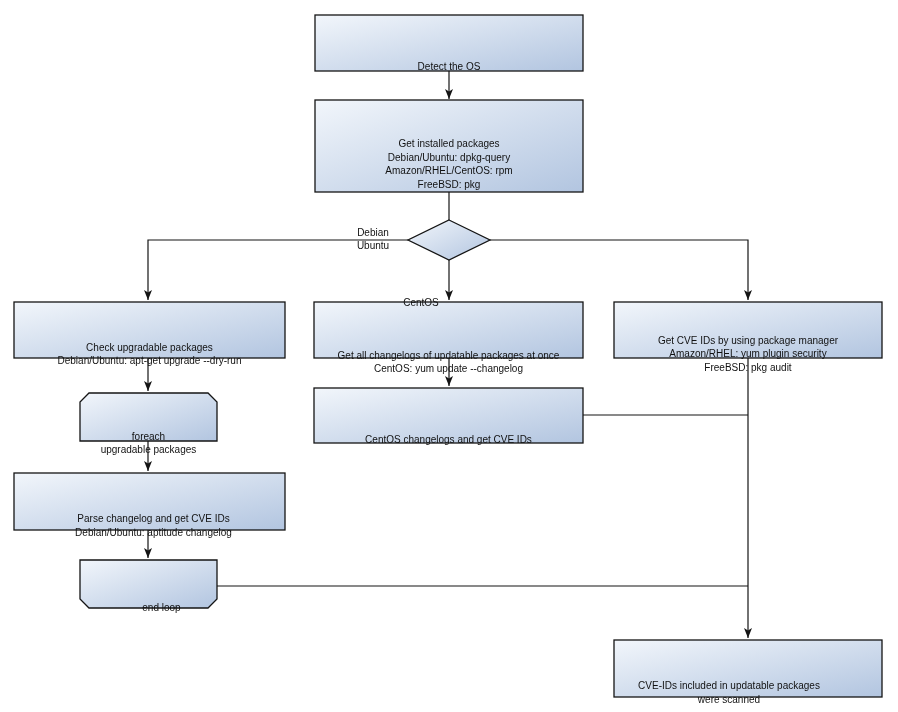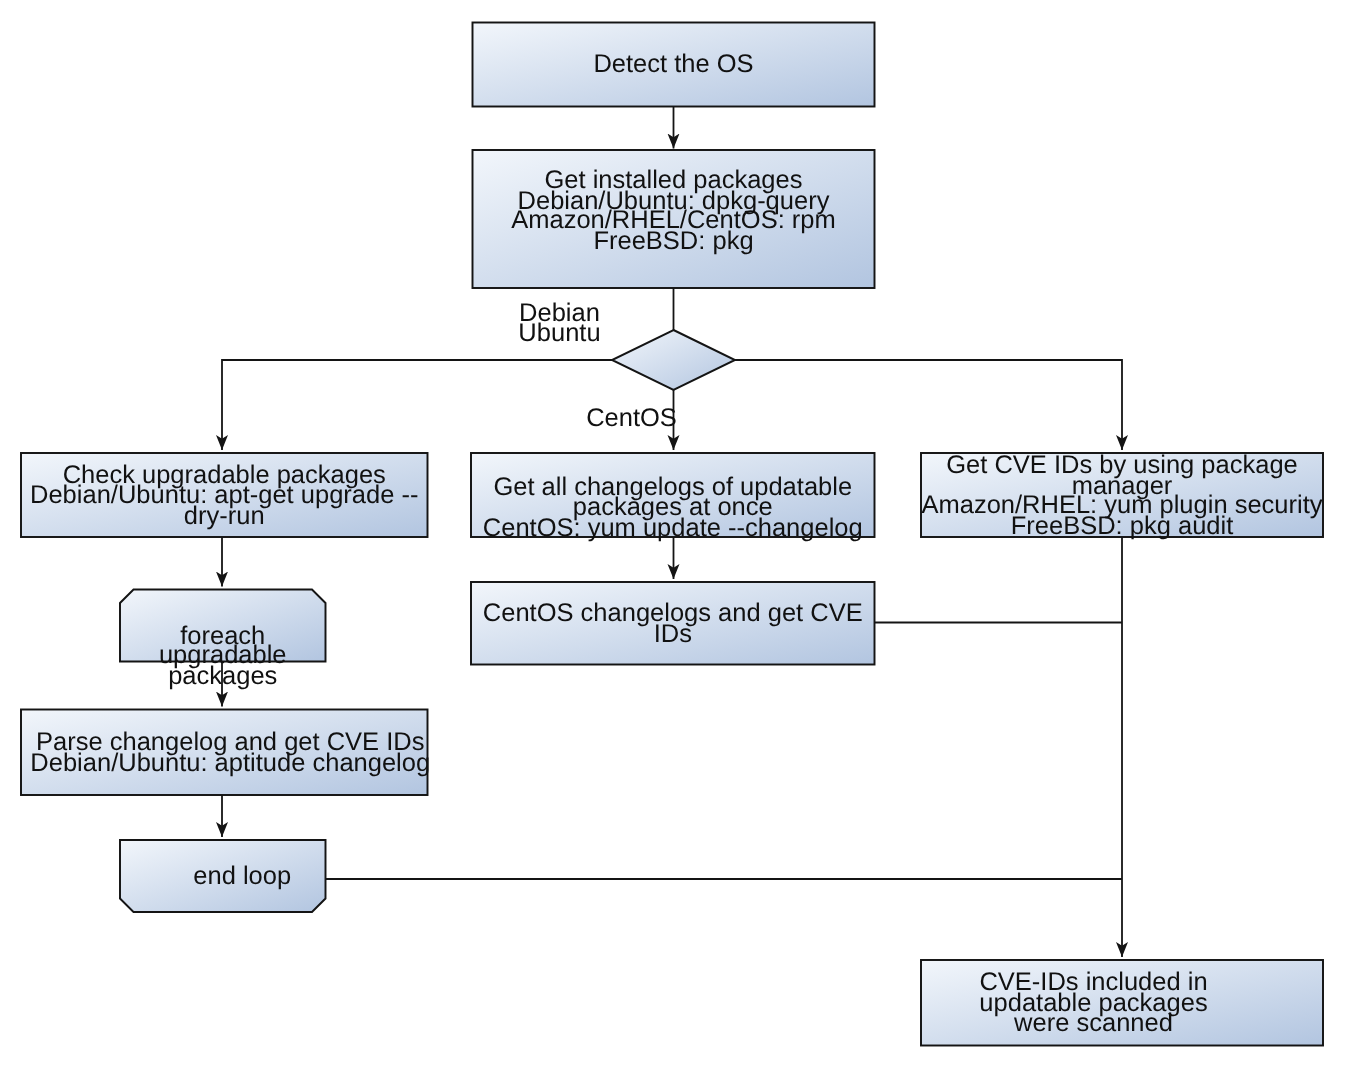--- a/index.html
+++ b/index.html
@@ -12,24 +12,25 @@
     overflow: hidden;
   }
   .canvas svg { position: absolute; left:0; top:0; }
   .lbl {
     position: absolute;
     display: flex;
     align-items: center;
     justify-content: center;
     text-align: center;
     white-space: pre-line;
-    font-size: 17px;
+    font-size: 10px;
     line-height: 13.5px;
     color: #111111;
     pointer-events: none;
+    margin-top: 24px;
   }
 </style>
 </head>
 <body>
 
 <div class="canvas">
 
   <svg width="898" height="712" viewBox="0 0 898 712">
     <defs>
       <linearGradient id="nodeGrad" x1="0%" y1="0%" x2="100%" y2="100%">
@@ -74,21 +75,21 @@
   <div class="lbl" style="left:315px; top:15px;  width:268px; height:56px;">Detect the OS</div>
 
   <div class="lbl" style="left:315px; top:100px; width:268px; height:80px;">Get installed packages
 Debian/Ubuntu: dpkg-query
 Amazon/RHEL/CentOS: rpm
 FreeBSD: pkg</div>
 
   <div class="lbl" style="left:8px;   top:302px; width:283px; height:56px;">Check upgradable packages
 Debian/Ubuntu: apt-get upgrade --dry-run</div>
 
-  <div class="lbl" style="left:74px;  top:411px; width:149px; height:52px;">foreach
+  <div class="lbl" style="left:74px;  top:393px; width:149px; height:52px;">foreach
 upgradable  packages</div>
 
   <div class="lbl" style="left:14px;  top:473px; width:279px; height:57px;">Parse changelog and get  CVE IDs
 Debian/Ubuntu: aptitude changelog</div>
 
   <div class="lbl" style="left:80px;  top:560px; width:163px; height:48px;">end loop</div>
 
   <div class="lbl" style="left:300px; top:302px; width:297px; height:72px;">Get all changelogs of updatable packages at once
 CentOS: yum update --changelog</div>
 

